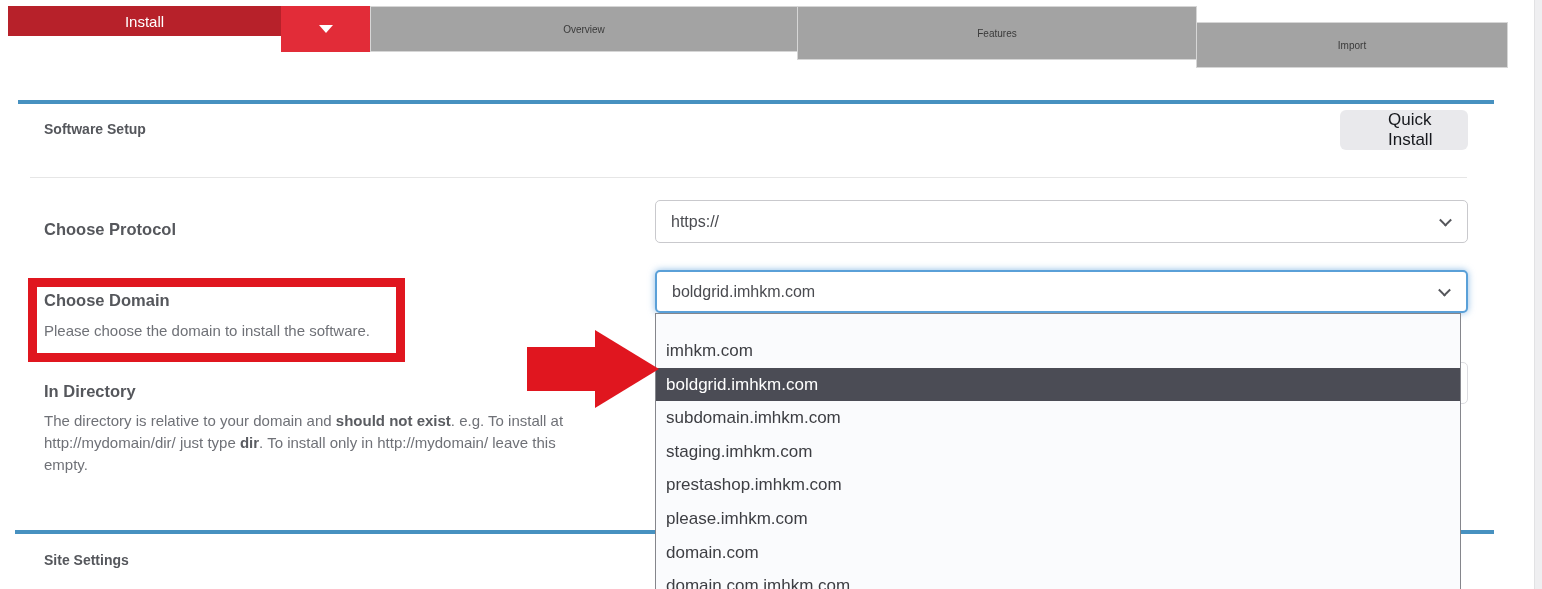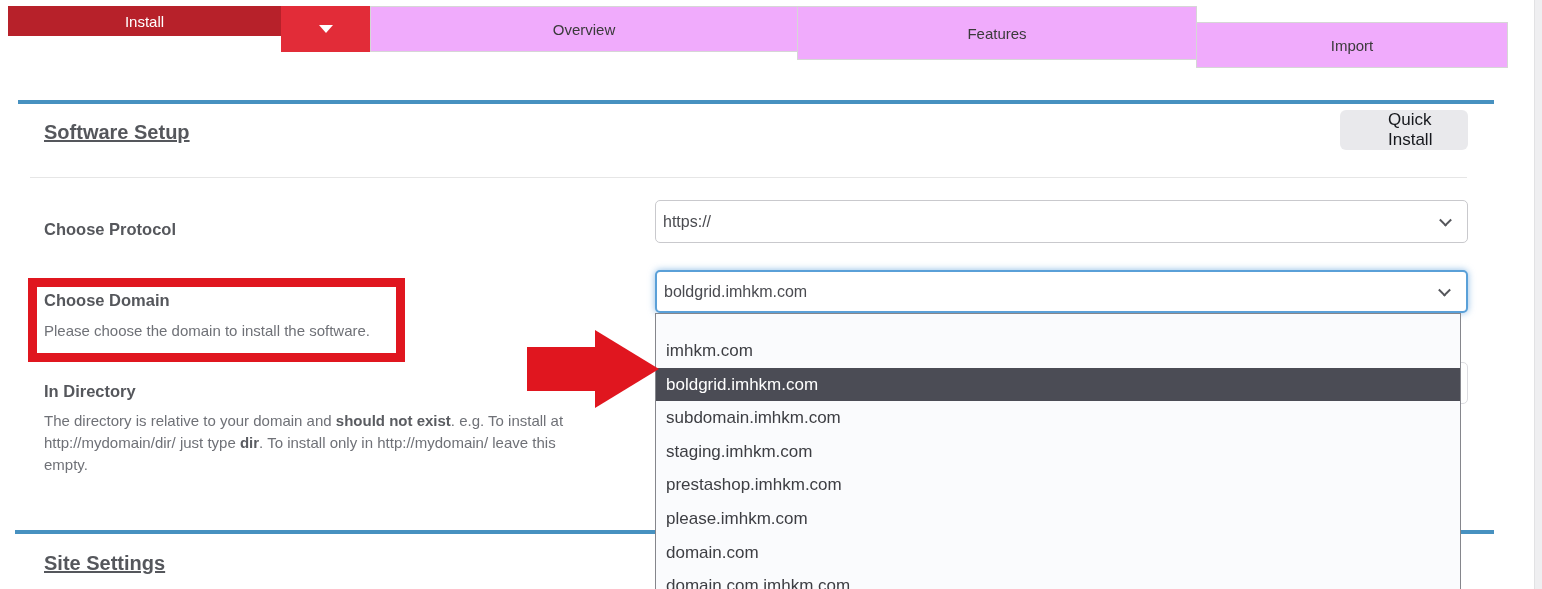--- a/index.html
+++ b/index.html
@@ -27,35 +27,34 @@
     display: flex; align-items: center; justify-content: center;
     cursor: pointer;
   }
   .caret-down {
     width: 0; height: 0;
     border-left: 7px solid transparent;
     border-right: 7px solid transparent;
     border-top: 8px solid #ffffff;
   }
   .tab-white {
-    background: #f0abfc;
+    background: #a3a3a3;
     border: 1px solid #d6d6d6;
     color: #3a3a3a;
     display: flex; align-items: center; justify-content: center;
-    font-size: 15px;
+    font-size: 10px;
     cursor: pointer;
   }
 
   
   .blue-line { background: #4791c0; height: 4px; }
   .section-heading {
-    font-size: 20px;
+    font-size: 14px;
     font-weight: 700;
     color: #55575c;
-    text-decoration: underline;
   }
   .btn-quick {
     background: #e9e9ec;
     border-radius: 6px;
     display: flex; align-items: center; justify-content: center;
     font-size: 17px;
     color: #16181d;
     cursor: pointer;
   }
   .hr-light { background: #e6e6e6; height: 1px; }
@@ -71,21 +70,21 @@
     line-height: 22px;
   }
   .field-help b { color: #5a5c61; }
 
   
   .select-box {
     background: #ffffff;
     border: 1px solid #c9c9cd;
     border-radius: 5px;
     display: flex; align-items: center;
-    padding-left: 7px;
+    padding-left: 15px;
     font-size: 16px;
     color: #4a4b50;
     cursor: pointer;
   }
   .select-box.focused {
     border: 2px solid #5aa0d8;
     box-shadow: 0 0 7px rgba(80, 150, 215, 0.65);
   }
   .chevron {
     position: absolute;

